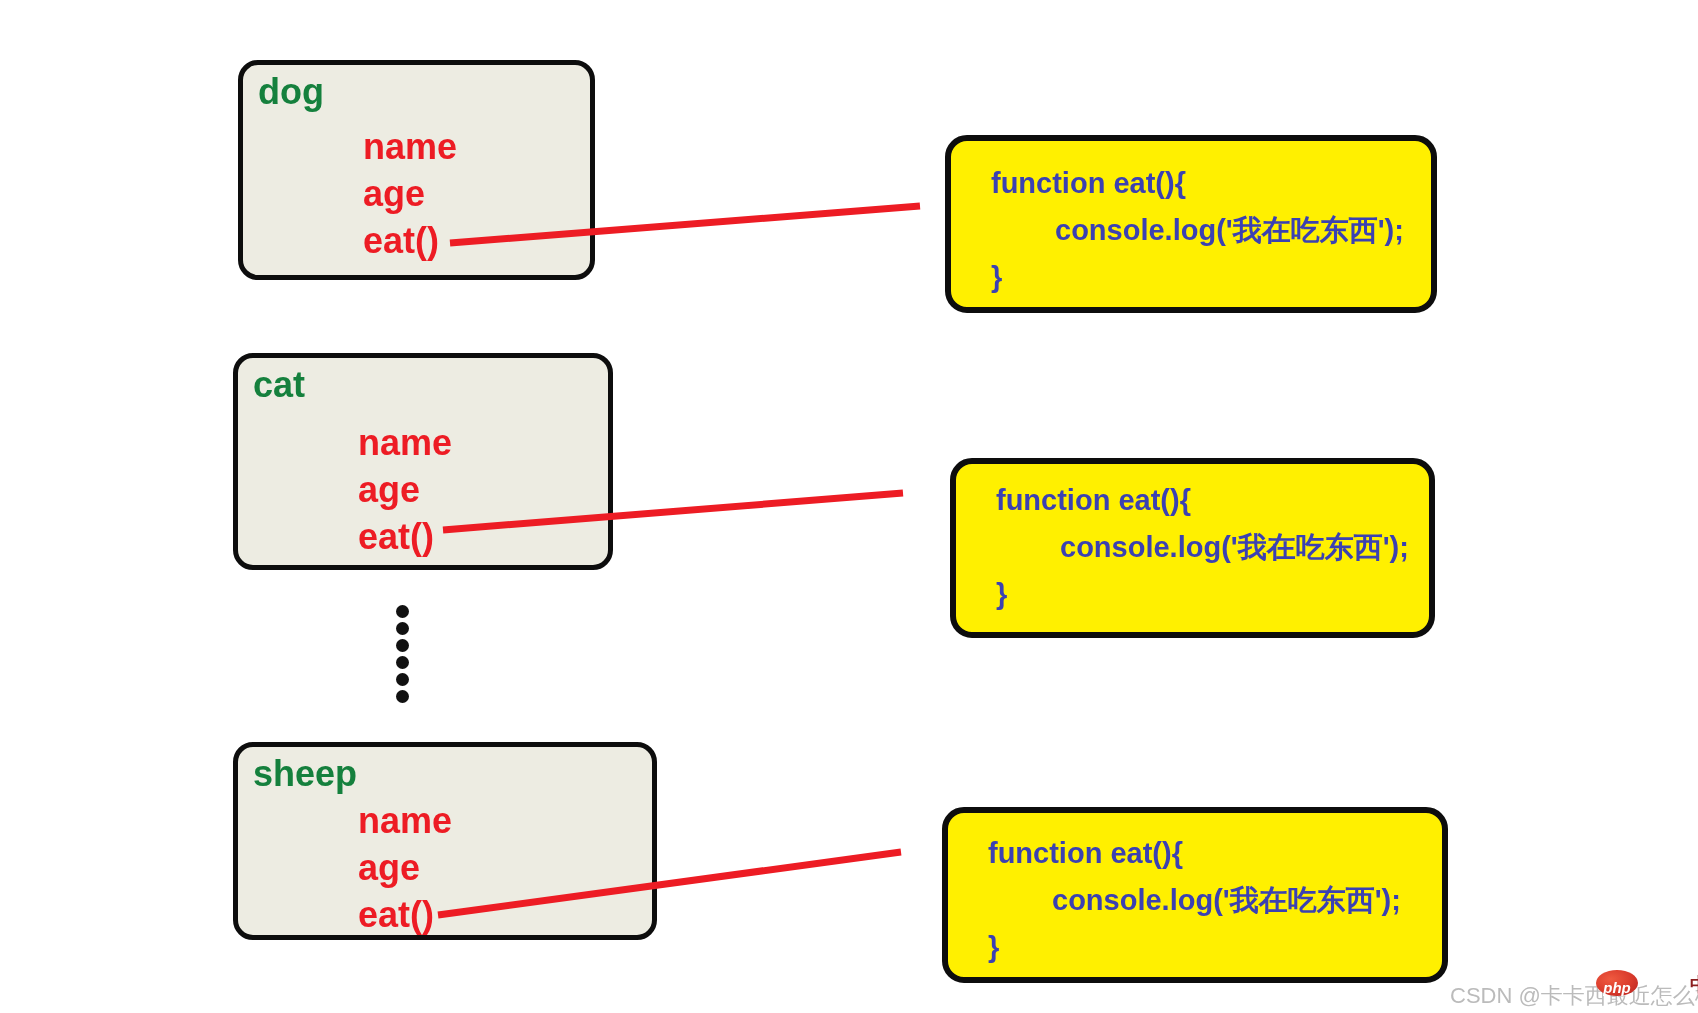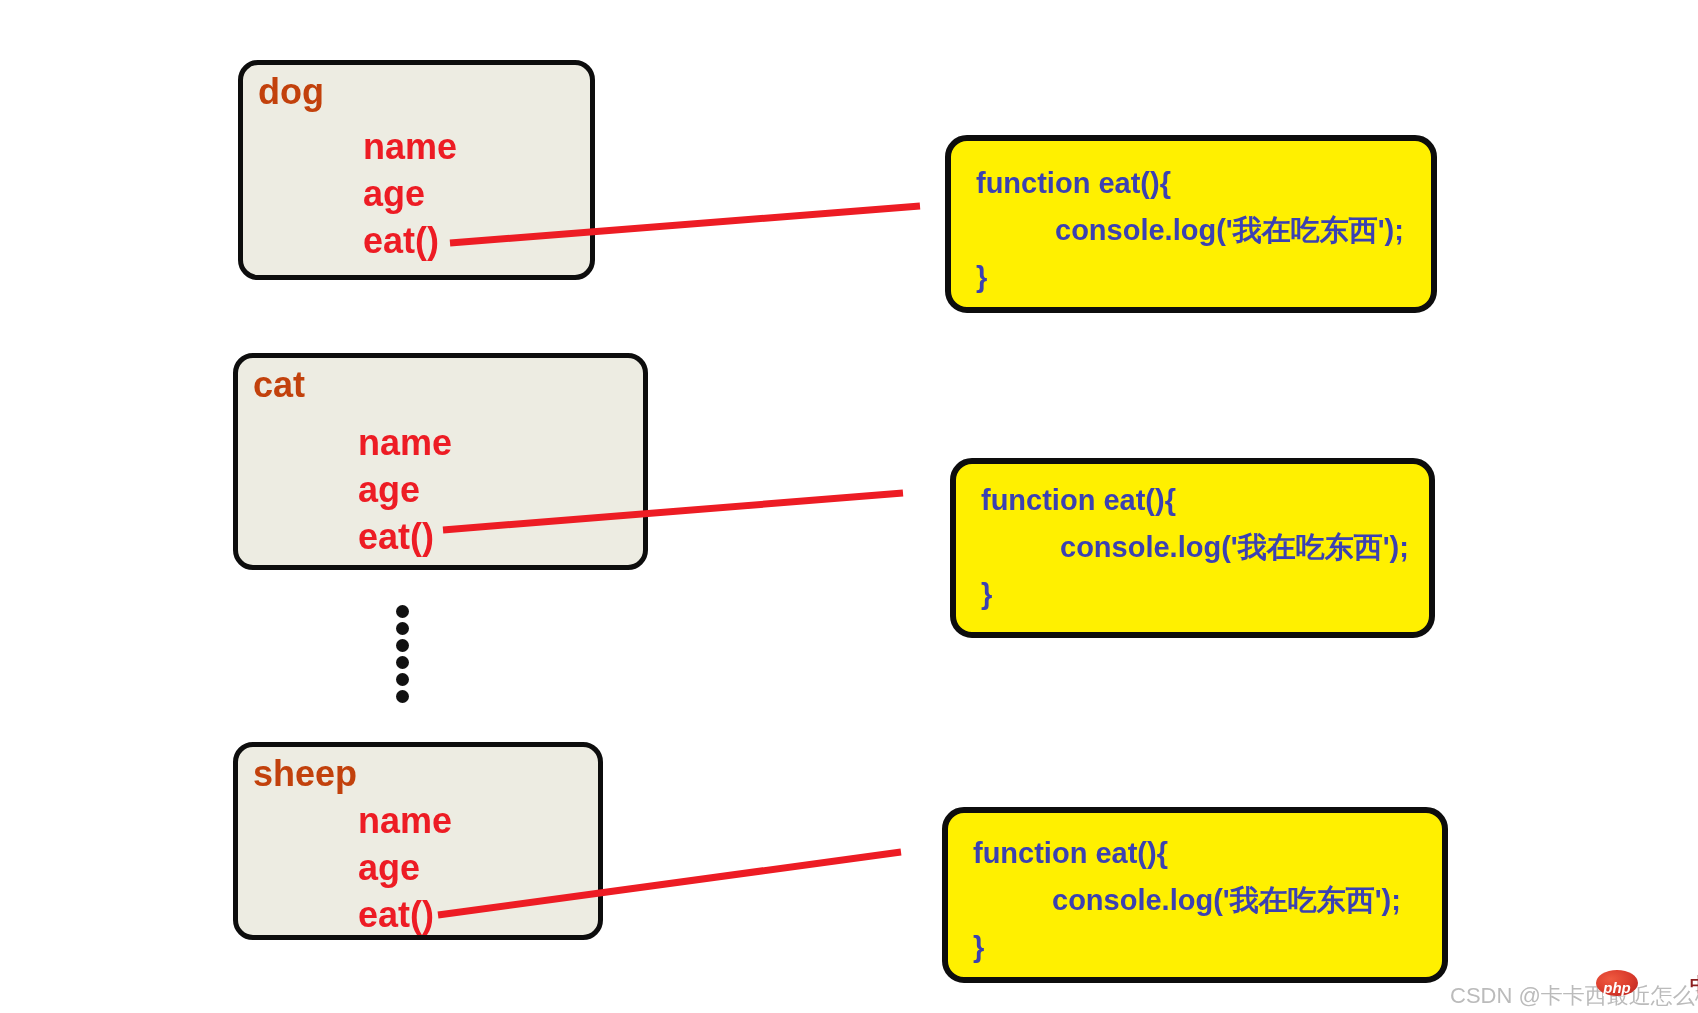--- a/index.html
+++ b/index.html
@@ -5,36 +5,36 @@
   html,body{margin:0;padding:0;background:#ffffff;}
   body{font-family:"Liberation Sans","DejaVu Sans",sans-serif;}
   .canvas{position:relative;width:1698px;height:1013px;background:#ffffff;overflow:hidden;}
 
   
   svg.connectors{position:absolute;left:0;top:0;width:1698px;height:1013px;z-index:5;pointer-events:none;}
 
   
   .class-box{position:absolute;box-sizing:border-box;background:#edece2;border:5px solid #0d0d0d;
              border-radius:20px;z-index:1;}
-  .class-box .class-title{position:absolute;left:15px;top:6px;font-size:36px;font-weight:bold;color:#c2410c;}
+  .class-box .class-title{position:absolute;left:15px;top:6px;font-size:36px;font-weight:bold;color:#15803d;}
   .class-box .members{position:absolute;left:120px;}
   .class-box .member{height:47px;display:flex;align-items:center;font-size:36px;font-weight:bold;color:#ed1c24;}
 
   .class-dog  {left:238px;top:60px; width:357px;height:220px;}
-  .class-cat  {left:233px;top:353px;width:415px;height:217px;}
-  .class-sheep{left:233px;top:742px;width:370px;height:198px;padding-left:34px;}
+  .class-cat  {left:233px;top:353px;width:380px;height:217px;}
+  .class-sheep{left:233px;top:742px;width:424px;height:198px;padding-left:34px;}
   .class-dog   .members{top:58px;}
   .class-cat   .members{top:61px;}
   .class-sheep .members{top:50px;}
 
   
   .func-box{position:absolute;box-sizing:border-box;background:#fff000;border:6px solid #0d0d0d;
             border-radius:22px;z-index:2;}
   .func-box .code{position:absolute;left:0;right:0;}
-  .func-box .code-line{height:47px;display:flex;align-items:center;padding-left:25px;
+  .func-box .code-line{height:47px;display:flex;align-items:center;padding-left:40px;
                        font-size:29px;font-weight:bold;color:#3b41b2;white-space:pre;}
   .func-box .code-line.indent{padding-left:104px;}
   .func-1{left:945px;top:135px;width:492px;height:178px;}
   .func-2{left:950px;top:458px;width:485px;height:180px;}
   .func-3{left:942px;top:807px;width:506px;height:176px;}
   .func-1 .code{top:19px;}
   .func-2 .code{top:13px;}
   .func-3 .code{top:17px;}
 
   

